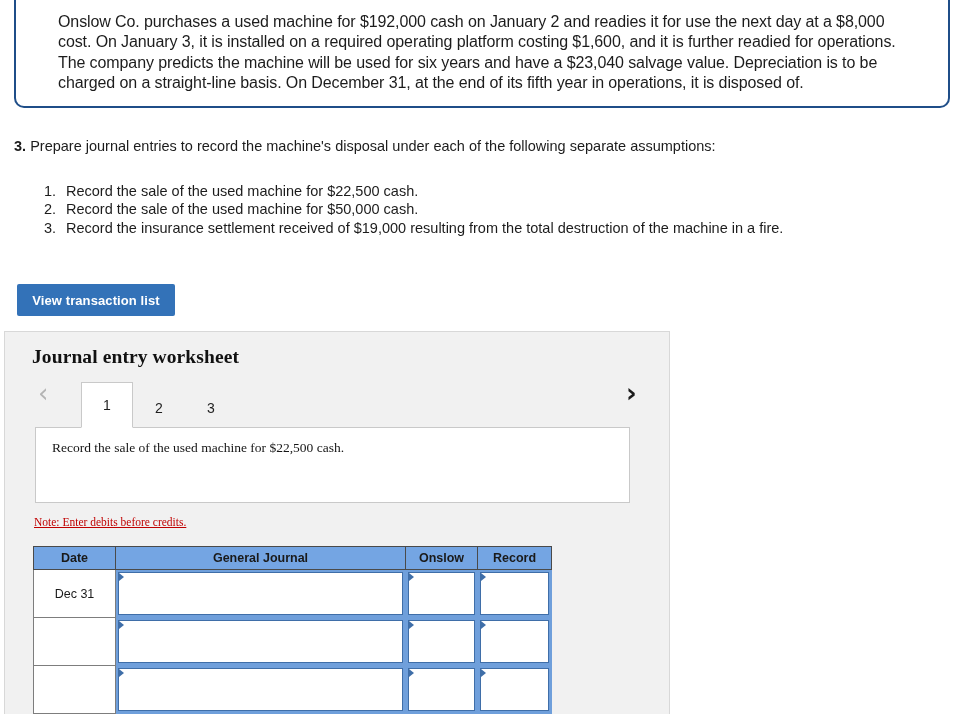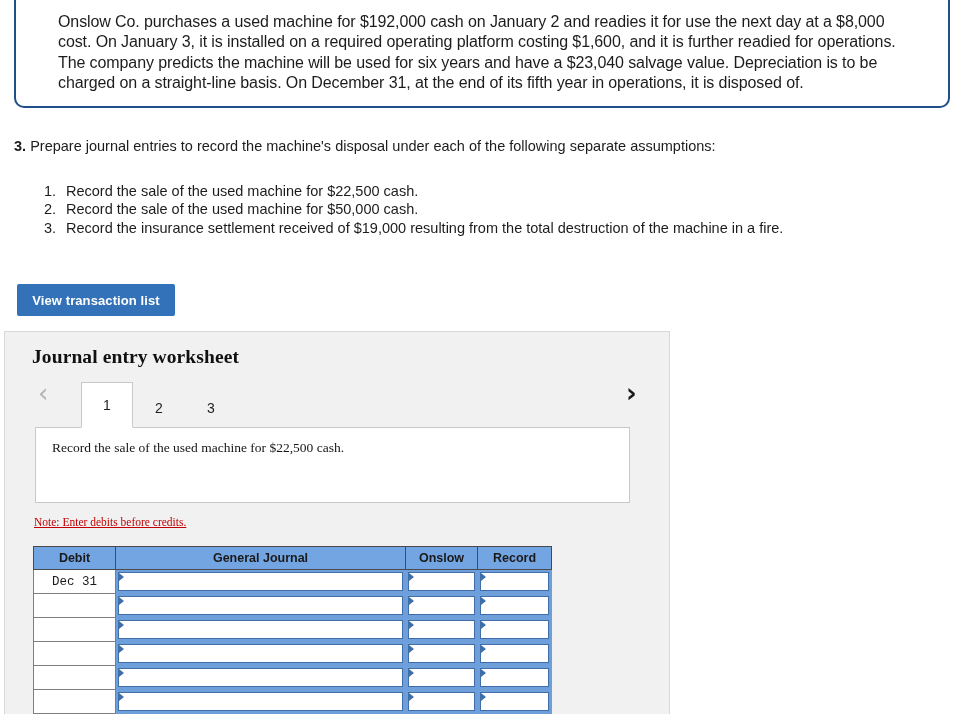--- a/index.html
+++ b/index.html
@@ -211,23 +211,22 @@
     height: 22px;
     padding: 0;
     text-align: center;
   }
   .col-date    { width: 82px; }
   .col-journal { width: 290px; }
   .col-debit   { width: 72px; }
   .col-credit  { width: 74px; }
 
   .jtable td {
-    padding: 0;
+    padding: 12px;
     height: 23px;
-    font-family: Liberation Mono, monospace;
   }
   .cell-date {
     border: 1px solid #7d7d7d;
     background: #ffffff;
     text-align: center;
     font-size: 12.5px;
     color: #1a1a1a;
   }
   .cell-input {
     position: relative;
@@ -297,21 +296,21 @@
 
   <table class="jtable">
     <colgroup>
       <col class="col-date">
       <col class="col-journal">
       <col class="col-debit">
       <col class="col-credit">
     </colgroup>
     <thead>
       <tr>
-        <th>Debit</th>
+        <th>Date</th>
         <th>General Journal</th>
         <th>Onslow</th>
         <th>Record</th>
       </tr>
     </thead>
     <tbody>
       <tr>
         <td class="cell-date">Dec 31</td>
         <td class="cell-input">
           <span class="field"></span>

